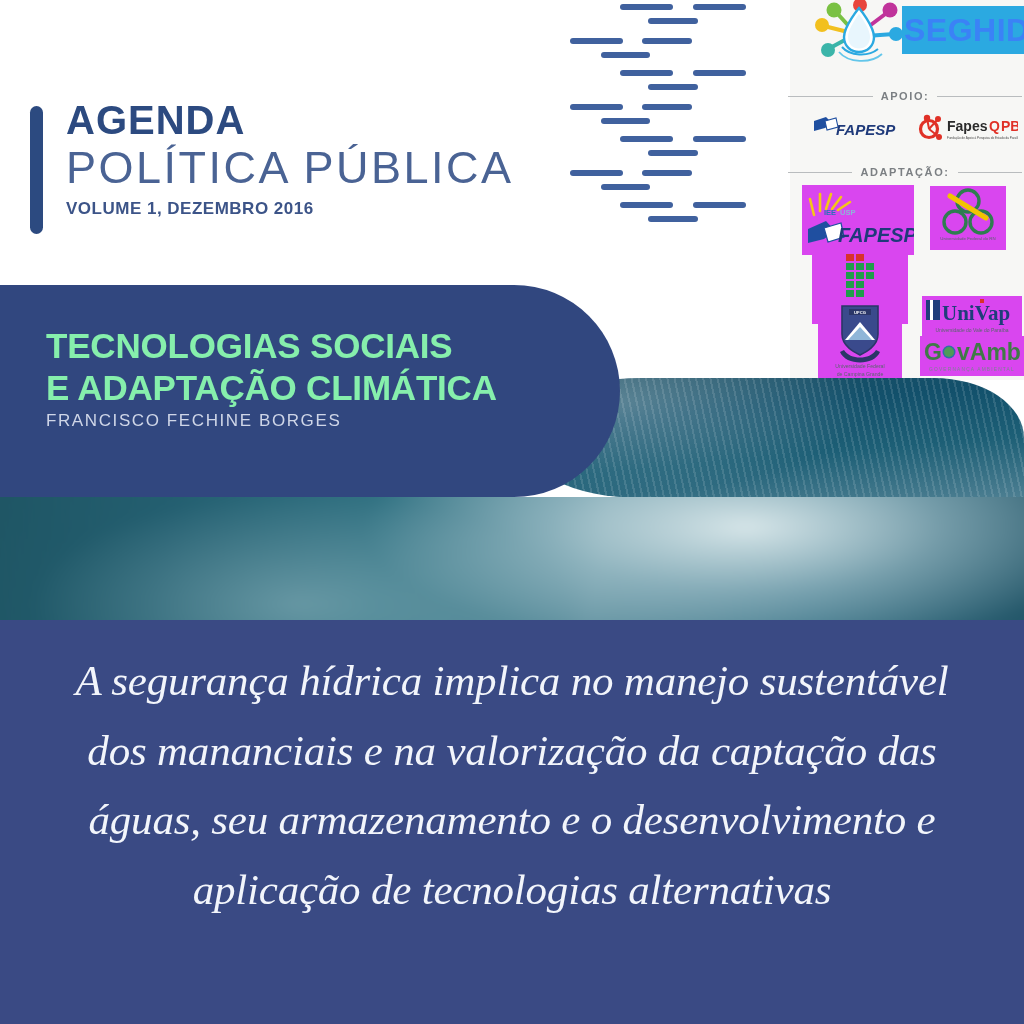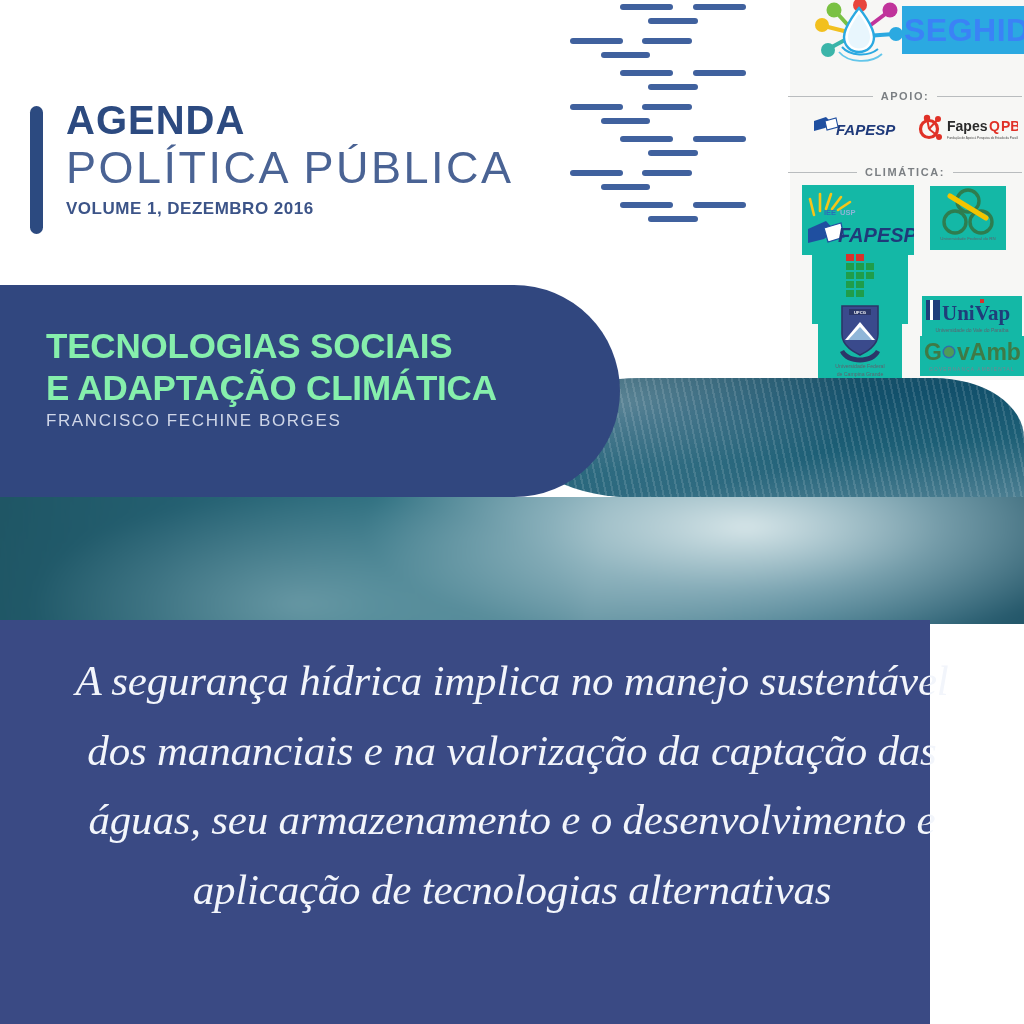--- a/index.html
+++ b/index.html
@@ -66,21 +66,21 @@
   
   .seclabel{
     position:absolute;width:234px;left:788px;
     display:flex;align-items:center;gap:8px;
     font-size:11px;font-weight:bold;letter-spacing:1.6px;color:#7b7f83;
   }
   .seclabel .ln{flex:1;height:1px;background:#b9bcbe;}
   .seclabel .txt{white-space:nowrap;}
 
   
-  .logo-tile{position:absolute;background:#14b8a6;}
+  .logo-tile{position:absolute;background:#d946ef;}
 
   .fapesp-wrap{position:absolute;}
 
   
   .water-band{
     position:absolute;left:520px;top:378px;width:504px;height:120px;
     border-radius:0 0 0 0;
     overflow:hidden;
   }
   .water-band .inner{
@@ -121,21 +121,21 @@
     background:
       radial-gradient(58% 120% at 72% 30%, rgba(226,238,240,.92) 0%, rgba(200,222,228,.45) 32%, rgba(255,255,255,0) 62%),
       radial-gradient(42% 110% at 30% 76%, rgba(180,210,216,.42) 0%, rgba(255,255,255,0) 60%),
       repeating-linear-gradient(65deg, rgba(255,255,255,.10) 0px, rgba(255,255,255,.10) 3px, rgba(0,0,0,0) 3px, rgba(0,0,0,0) 11px),
       linear-gradient(100deg, #18505f 0%, #1d5a6c 18%, #2d6f80 38%, #5b8d9c 58%, #356f83 78%, #1b4f62 100%);
     filter:blur(6px);
   }
 
   
   .quote-panel{
-    position:absolute;left:0;top:620px;width:930px;height:404px;
+    position:absolute;left:0;top:620px;width:1024px;height:404px;
     background:#3a4a84;
   }
   .quote-text{
     position:absolute;left:58px;top:26px;width:908px;
     font-family:"Liberation Serif", serif;
     font-style:italic;
     font-size:43px;
     line-height:1.62;
     color:#f2f5fb;
     text-align:center;
@@ -241,21 +241,21 @@
       <line x1="11" y1="16" x2="21" y2="24" stroke="#e03127" stroke-width="2"></line>
       <text x="29" y="18" font-family="Liberation Sans, sans-serif" font-size="14" font-weight="bold" fill="#2b2b2b">Fapes</text>
       <text x="71" y="18" font-family="Liberation Sans, sans-serif" font-size="14" font-weight="bold" fill="#e03127">Q</text>
       <text x="83" y="18" font-family="Liberation Sans, sans-serif" font-size="14" font-weight="bold" fill="#e03127">PB</text>
       <text x="29" y="26" font-family="Liberation Sans, sans-serif" font-size="3.1" fill="#4a4a4a">Fundação de Apoio à Pesquisa do Estado da Paraíba</text>
     </svg>
   </div>
 
   <div class="seclabel" style="top:166px;">
     <span class="ln"></span>
-    <span class="txt">CLIMÁTICA:</span>
+    <span class="txt">ADAPTAÇÃO:</span>
     <span class="ln"></span>
   </div>
 
   <div class="logo-tile" style="left:802px;top:185px;width:112px;height:70px;">
     <svg width="112" height="70" viewBox="0 0 112 70">
       <g stroke="#f5c518" stroke-width="2.6" stroke-linecap="round">
         <line x1="12" y1="30" x2="8" y2="14"></line>
         <line x1="18" y1="26" x2="18" y2="9"></line>
         <line x1="24" y1="24" x2="29" y2="9"></line>
         <line x1="30" y1="24" x2="39" y2="12"></line>

